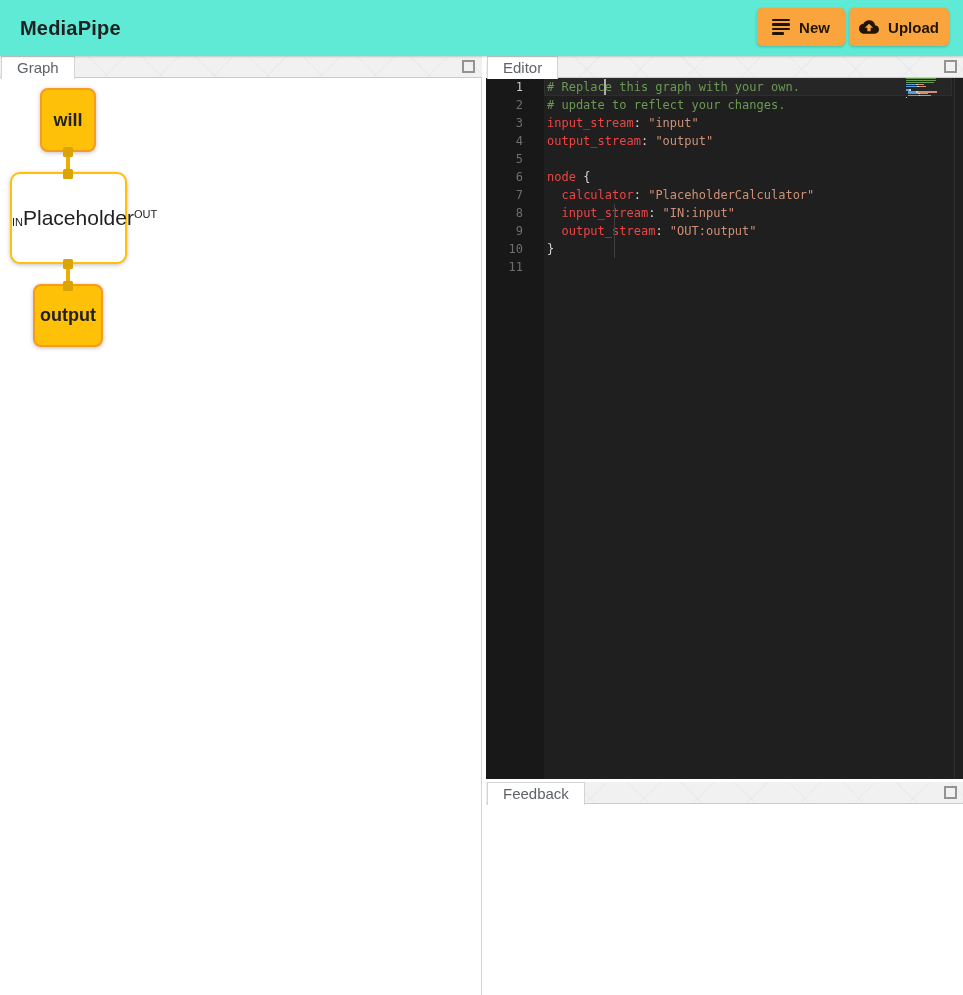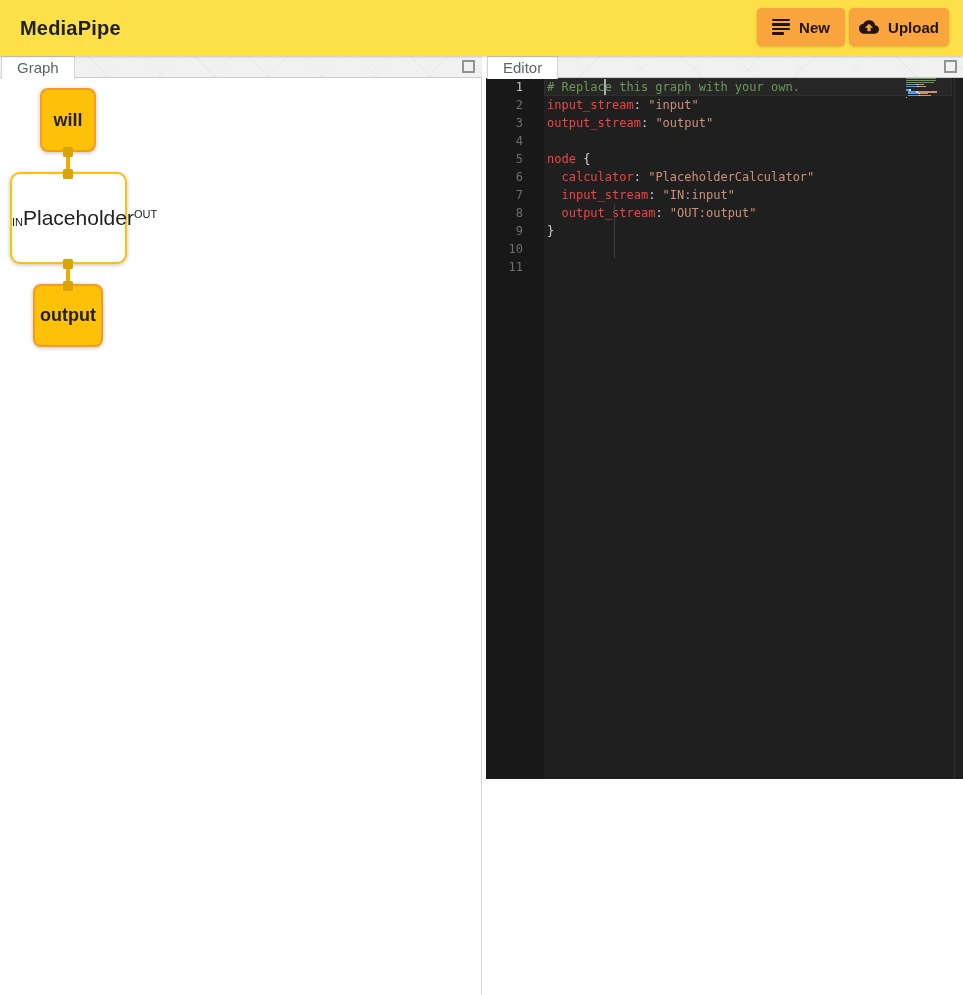--- a/index.html
+++ b/index.html
@@ -2,21 +2,21 @@
 <html><head>
 <meta charset="utf-8">
 <style>
   * { margin:0; padding:0; box-sizing:border-box; }
   html,body { width:963px; height:995px; overflow:hidden; background:#fff;
               font-family:"Liberation Sans", sans-serif; }
   #app { position:relative; width:963px; height:995px; background:#fff; }
 
   
   .header { position:absolute; left:0; top:0; width:963px; height:56px;
-            background:#fde047; box-shadow:0 1px 2px rgba(0,0,0,.18); z-index:20;
+            background:#5eead4; box-shadow:0 1px 2px rgba(0,0,0,.18); z-index:20;
             display:flex; align-items:center; }
   .header .title { margin-left:20px; font-size:20px; font-weight:700; color:#212121; letter-spacing:.2px; }
   .hbtn { position:absolute; top:8px; height:38px; background:#F9A43C; border:none; border-radius:5px;
           display:flex; align-items:center; justify-content:center; gap:9px;
           font-family:"Liberation Sans",sans-serif; font-size:15px; font-weight:700; color:#211500;
           box-shadow:0 1px 3px rgba(0,0,0,.22); cursor:pointer; }
   .hbtn.new { left:757px; width:88px; }
   .hbtn.upload { left:849px; width:100px; }
   .list-icon { display:inline-block; width:18px; height:16px; }
   .list-icon i { display:block; height:2.4px; background:#211500; margin-bottom:2.1px; border-radius:1px; }
@@ -149,20 +149,21 @@
         <div class="line-number">7</div>
         <div class="line-number">8</div>
         <div class="line-number">9</div>
         <div class="line-number">10</div>
         <div class="line-number">11</div>
       </div>
     <div class="code-lines">
       <div class="indent-guide"></div>
       <div class="caret"></div>
     <div class="code-line active-line"><span class="tok tok-comment"># Replace this graph with your own.</span></div>
+        <div class="code-line"><span class="tok tok-comment"># update to reflect your changes.</span></div>
         <div class="code-line"><span class="tok tok-key">input_stream</span><span class="tok tok-punct">: </span><span class="tok tok-string">"input"</span></div>
         <div class="code-line"><span class="tok tok-key">output_stream</span><span class="tok tok-punct">: </span><span class="tok tok-string">"output"</span></div>
         <div class="code-line"></div>
         <div class="code-line"><span class="tok tok-key">node</span><span class="tok tok-punct"> {</span></div>
         <div class="code-line"><span class="tok tok-punct">  </span><span class="tok tok-key">calculator</span><span class="tok tok-punct">: </span><span class="tok tok-string">"PlaceholderCalculator"</span></div>
         <div class="code-line"><span class="tok tok-punct">  </span><span class="tok tok-key">input_stream</span><span class="tok tok-punct">: </span><span class="tok tok-string">"IN:input"</span></div>
         <div class="code-line"><span class="tok tok-punct">  </span><span class="tok tok-key">output_stream</span><span class="tok tok-punct">: </span><span class="tok tok-string">"OUT:output"</span></div>
         <div class="code-line"><span class="tok tok-punct">}</span></div>
       </div>
     <div class="minimap">
@@ -174,15 +175,21 @@
         <div class="mini-row"></div>
         <div class="mini-row"><span class="mini-seg" style="width: 3.4px; background: rgb(86, 156, 214);"></span><span class="mini-seg" style="width: 1.7px; background: rgb(212, 212, 212);"></span></div>
         <div class="mini-row"><span class="mini-seg" style="width: 1.7px; background: transparent;"></span><span class="mini-seg" style="width: 8.5px; background: rgb(86, 156, 214);"></span><span class="mini-seg" style="width: 1.7px; background: rgb(212, 212, 212);"></span><span class="mini-seg" style="width: 19.55px; background: rgb(206, 145, 120);"></span></div>
         <div class="mini-row"><span class="mini-seg" style="width: 1.7px; background: transparent;"></span><span class="mini-seg" style="width: 10.2px; background: rgb(86, 156, 214);"></span><span class="mini-seg" style="width: 1.7px; background: rgb(212, 212, 212);"></span><span class="mini-seg" style="width: 8.5px; background: rgb(206, 145, 120);"></span></div>
         <div class="mini-row"><span class="mini-seg" style="width: 1.7px; background: transparent;"></span><span class="mini-seg" style="width: 11.05px; background: rgb(86, 156, 214);"></span><span class="mini-seg" style="width: 1.7px; background: rgb(212, 212, 212);"></span><span class="mini-seg" style="width: 10.2px; background: rgb(206, 145, 120);"></span></div>
         <div class="mini-row"><span class="mini-seg" style="width: 0.85px; background: rgb(212, 212, 212);"></span></div>
       </div>
     <div class="scroll-sep"></div>
   </div>
 
+  <div class="strip" style="left:486px; top:782px; width:477px;">
+    <div class="tab">
+      <span>Feedback</span>
+    </div>
+    <div class="maxbox" style="left:458px;"></div>
+  </div>
   <div class="feedback-content"></div>
 
 </div>
 
 </body></html>

